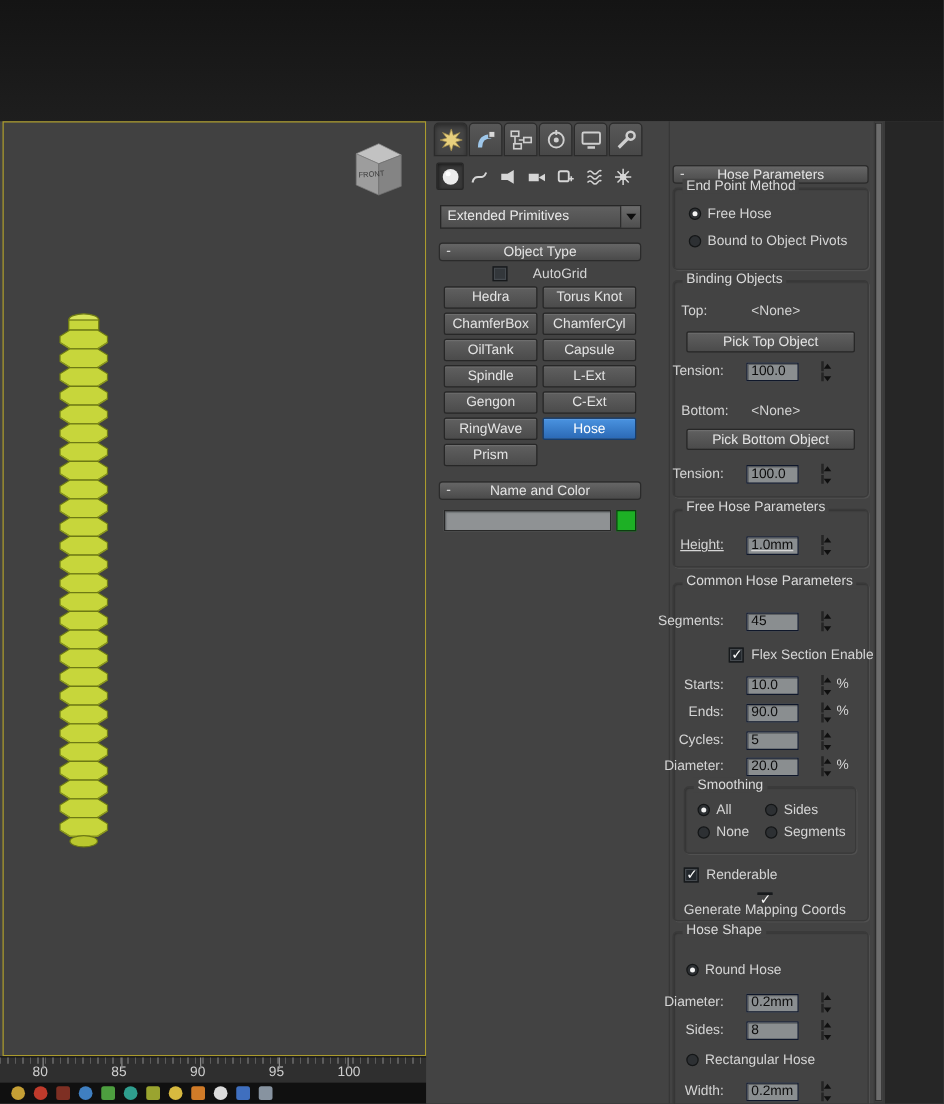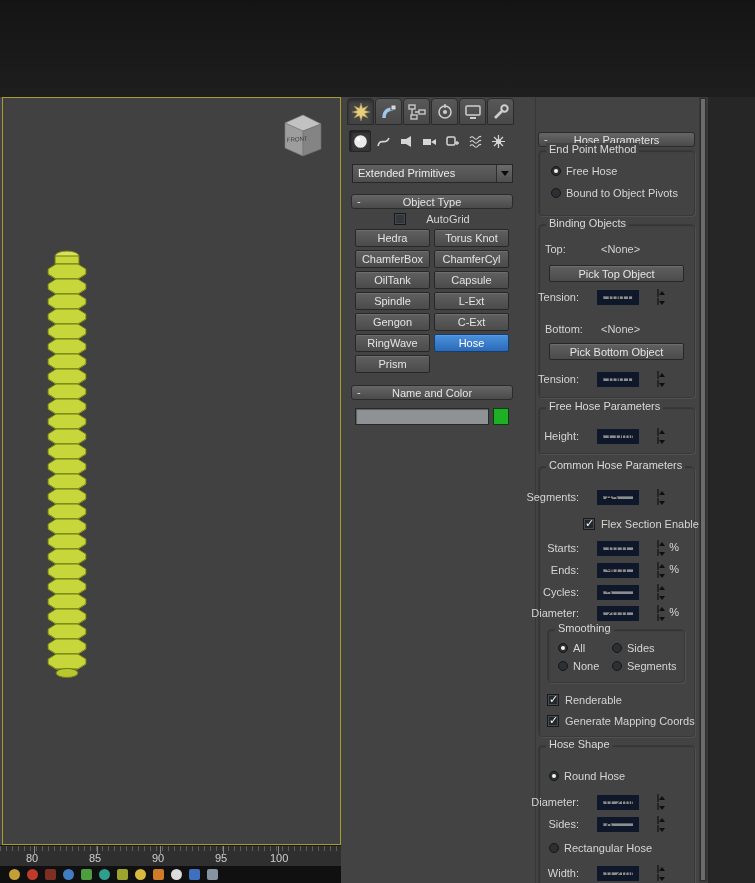--- a/index.html
+++ b/index.html
@@ -72,21 +72,21 @@
   .grp-title { position:absolute; top:-8px; left:7px; background:#434343; padding:0 3px; color:#dadada; }
   .brow { position:absolute; left:6px; right:6px; display:flex; align-items:center; height:15px; }
   .brow .lblw { width:48px; }
   .brow .val { margin-left:8px; color:#d2d2d2; }
   .btn { background:linear-gradient(#606060,#4b4b4b); border:1px solid #272727; border-radius:2px;
     color:#e4e4e4; display:flex; align-items:center; justify-content:center;
     box-shadow:inset 0 1px 0 rgba(255,255,255,.09); }
   .pick { position:absolute; left:10px; right:10px; height:17px; }
   .prow { position:absolute; left:4px; right:35px; height:16px; display:flex;
     align-items:center; justify-content:flex-end; gap:18px;margin-left:16px; }
-  .field { height:15px; width:42px; min-width:42px; background:#8a8e90; border:6px solid #0f172a;
+  .field { height:15px; width:42px; min-width:42px; background:#8a8e90; border:1px solid #0f172a;
     box-shadow:inset 1px 1px 0 #5e6163; color:#0d0d0d; display:flex; align-items:center;
     padding:0 3px; overflow:hidden; white-space:nowrap; }
   .spin { width:11px; height:16px; display:flex; flex-direction:column; gap:1px; }
   .spin i { flex:1; background:linear-gradient(#676767,#4c4c4c); border:1px solid #252525; position:relative; }
   .spin i::after { content:""; position:absolute; left:1px;
     border-left:3px solid transparent; border-right:3px solid transparent; }
   .spin i.up::after { top:1px; border-bottom:4px solid #0f0f0f; }
   .spin i.dn::after { top:2px; border-top:4px solid #0f0f0f; }
   .pct { position:absolute; right:-20px; top:1px; color:#d6d6d6; }
   .cbrow { position:absolute; left:8px; display:flex; gap:6px; align-items:center; height:14px; }
@@ -362,21 +362,21 @@
         <span class="field">100.0</span>
         <span class="spin">
             <i class="up"></i>
             <i class="dn"></i>
           </span>
       </div>
     </div>
 
     <div class="grp" style="left:197px;top:310px;width:157px;height:47px;">
       <span class="grp-title">Free Hose Parameters</span>
-      <div class="prow" style="top:20px;">
+      <div class="prow" style="top:20px;text-decoration:underline;">
         <span class="lbl">Height:</span>
         <span class="field">1.0mm</span>
         <span class="spin">
             <i class="up"></i>
             <i class="dn"></i>
           </span>
       </div>
     </div>
 
     <div class="grp" style="left:197px;top:369px;width:157px;height:271px;">
@@ -445,21 +445,21 @@
         </div>
         <div class="rrow" style="left:64px;top:30px;">
           <span class="rb"></span>
           <span class="lbl">Segments</span>
         </div>
       </div>
       <div class="cbrow" style="top:226px;">
         <span class="cb on"></span>
         <span class="lbl">Renderable</span>
       </div>
-      <div class="cbrow" style="top:247px;">
+      <div class="cbrow" style="top:247px;flex-direction:column;">
         <span class="cb on"></span>
         <span class="lbl">Generate Mapping Coords</span>
       </div>
     </div>
 
     <div class="grp" style="left:197px;top:648px;width:157px;height:155px;">
       <span class="grp-title">Hose Shape</span>
       <div class="rrow" style="left:10px;top:24px;">
         <span class="rb on"></span>
         <span class="lbl">Round Hose</span>

